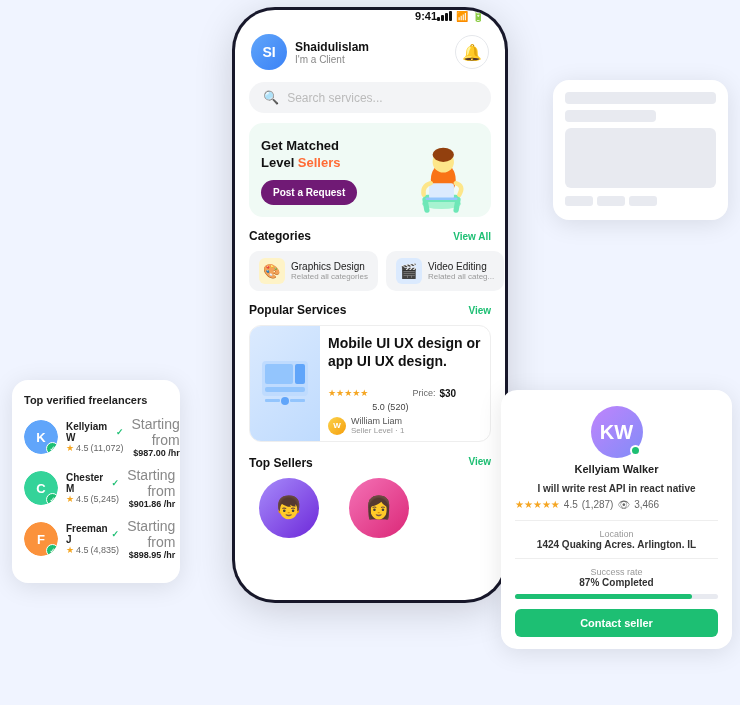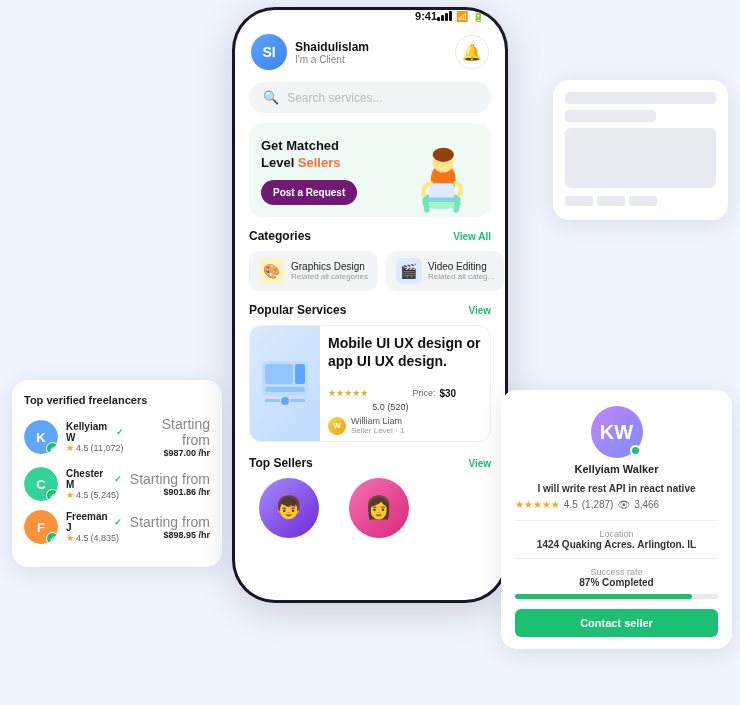--- a/index.html
+++ b/index.html
@@ -17,21 +17,21 @@
       position: absolute;
       background: white;
       border-radius: 16px;
       box-shadow: 0 4px 24px rgba(0,0,0,0.10);
     }
 
     
     .left-card {
       left: 12px;
       top: 380px;
-      width: 210px;
+      width: 168px;
       padding: 14px 12px;
       z-index: 2;
     }
     .left-card .card-title {
       font-size: 11px;
       font-weight: 700;
       color: #222;
       margin-bottom: 10px;
     }
     .freelancer-item {
@@ -457,21 +457,20 @@
       color: white;
       font-weight: 700;
     }
     .seller-mini-name { font-size: 9px; color: #555; }
     .seller-mini-level { font-size: 8px; color: #999; }
 
     
     .top-sellers-header {
       display: flex;
       justify-content: space-between;
-      align-items: center;
       padding: 4px 14px 8px;
       gap: 22px;
     }
     .sellers-row {
       display: flex;
       gap: 10px;
       padding: 0 14px;
       overflow: hidden;
     }
     .seller-card-sm {

